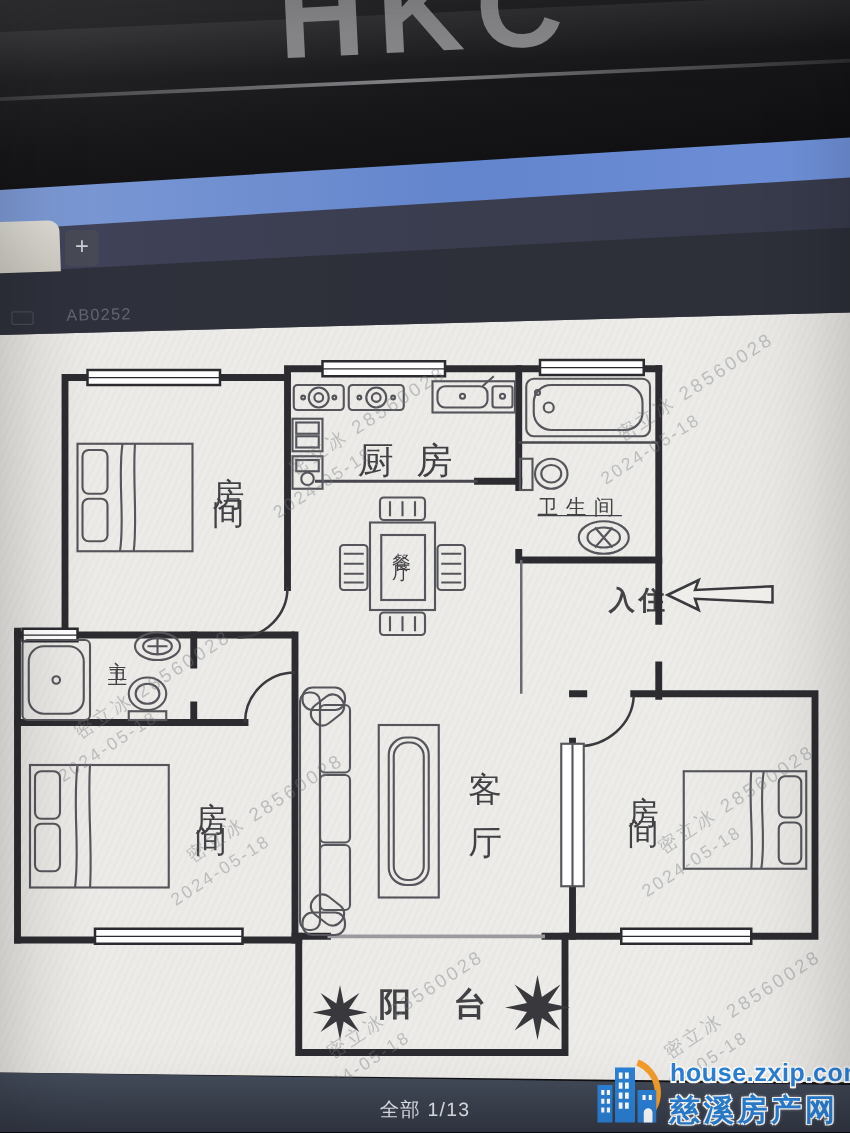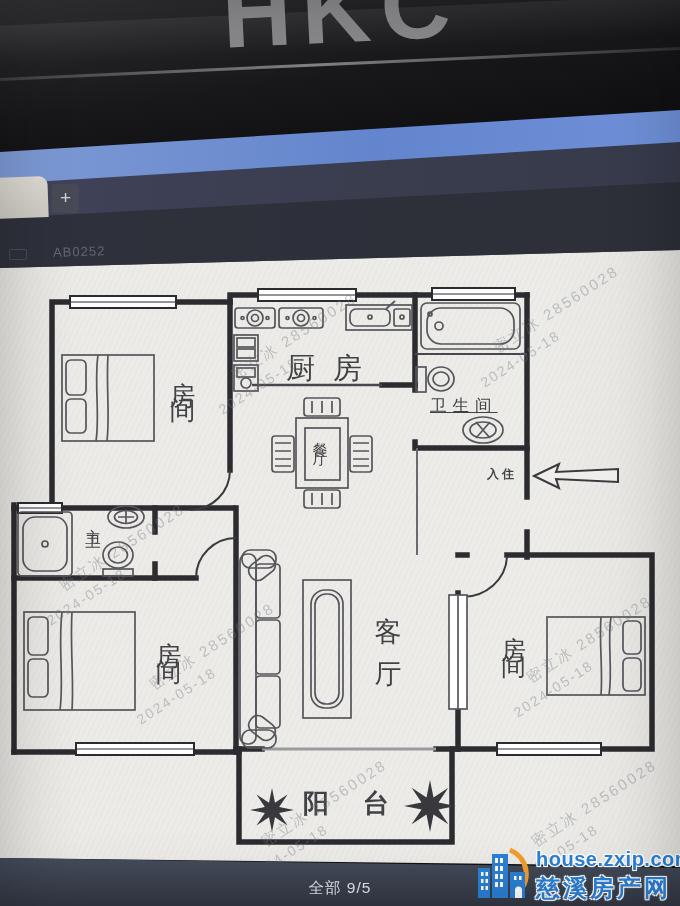--- a/index.html
+++ b/index.html
@@ -254,21 +254,21 @@
       <path transform="translate(266,540) scale(1.1)" d="M20,0 L6.5,2.7 L14.1,14.1 L2.7,6.5 L0,20 L-2.7,6.5 L-14.1,14.1 L-6.5,2.7 L-20,0 L-6.5,-2.7 L-14.1,-14.1 L-2.7,-6.5 L0,-20 L2.7,-6.5 L14.1,-14.1 L6.5,-2.7 Z"></path>
       <path transform="translate(424,536) scale(1.3)" d="M20,0 L6.5,2.7 L14.1,14.1 L2.7,6.5 L0,20 L-2.7,6.5 L-14.1,14.1 L-6.5,2.7 L-20,0 L-6.5,-2.7 L-14.1,-14.1 L-2.7,-6.5 L0,-20 L2.7,-6.5 L14.1,-14.1 L6.5,-2.7 Z"></path>
     </g>
   </svg>
 
   <div class="labels">
     <div class="plan-label v-label" style="left:166px;top:360px;font-size:26px;letter-spacing:16px;">房间</div>
     <div class="plan-label" style="left:286px;top:349px;font-size:29px;letter-spacing:18px;">厨房</div>
     <div class="plan-label" style="left:430px;top:395px;font-size:16.5px;letter-spacing:6px;text-decoration:underline;">卫生间</div>
     <div class="plan-label v-label" style="left:310px;top:430px;font-size:15px;letter-spacing:10px;">餐厅</div>
-    <div class="plan-label" style="left:487px;top:466px;font-size:12px;letter-spacing:3px;font-weight:600;">入住</div>
+    <div class="plan-label" style="left:487px;top:466px;font-size:21px;letter-spacing:3px;font-weight:600;">入住</div>
     <div class="plan-label v-label" style="left:82px;top:516px;font-size:15.5px;letter-spacing:7px;">主卫</div>
     <div class="plan-label v-label" style="left:152px;top:620px;font-size:26px;letter-spacing:18px;">房间</div>
     <div class="plan-label v-label" style="left:370px;top:595px;font-size:27px;letter-spacing:46px;">客厅</div>
     <div class="plan-label v-label" style="left:498px;top:616px;font-size:25px;letter-spacing:18px;">房间</div>
     <div class="plan-label" style="left:303px;top:786px;font-size:26px;letter-spacing:34px;font-weight:bold;">阳台</div>
   </div>
 
   <div class="wm" style="left:300px;top:345px;">
     <div class="l1">密立冰 28560028</div>
       <div class="l2">2024-05-18</div>
@@ -301,21 +301,21 @@
   <div class="chrome"></div>
   <div class="chrome-sub"></div>
   <div class="tab"></div>
   <div class="new-tab">+</div>
   <div class="faint-icon"></div>
   <div class="faint-text">AB0252</div>
 
   <div class="blue-strip"></div>
 
   <div class="bottom-bar"></div>
-  <div class="counter">全部 9/5</div>
+  <div class="counter">全部 1/13</div>
 
   <div class="badge">
     <svg class="badge-icon" width="60" height="60" viewBox="0 0 60 60">
       <path d="M36,6 A26,26 0 0 1 43,50" fill="none" stroke="#f39c2c" stroke-width="5"></path>
       <g fill="#2b80d6">
         <rect x="4" y="24" width="12" height="30"></rect>
         <rect x="18" y="10" width="16" height="44"></rect>
         <rect x="36" y="28" width="15" height="26"></rect>
       </g>
       <g fill="#ffffff">

